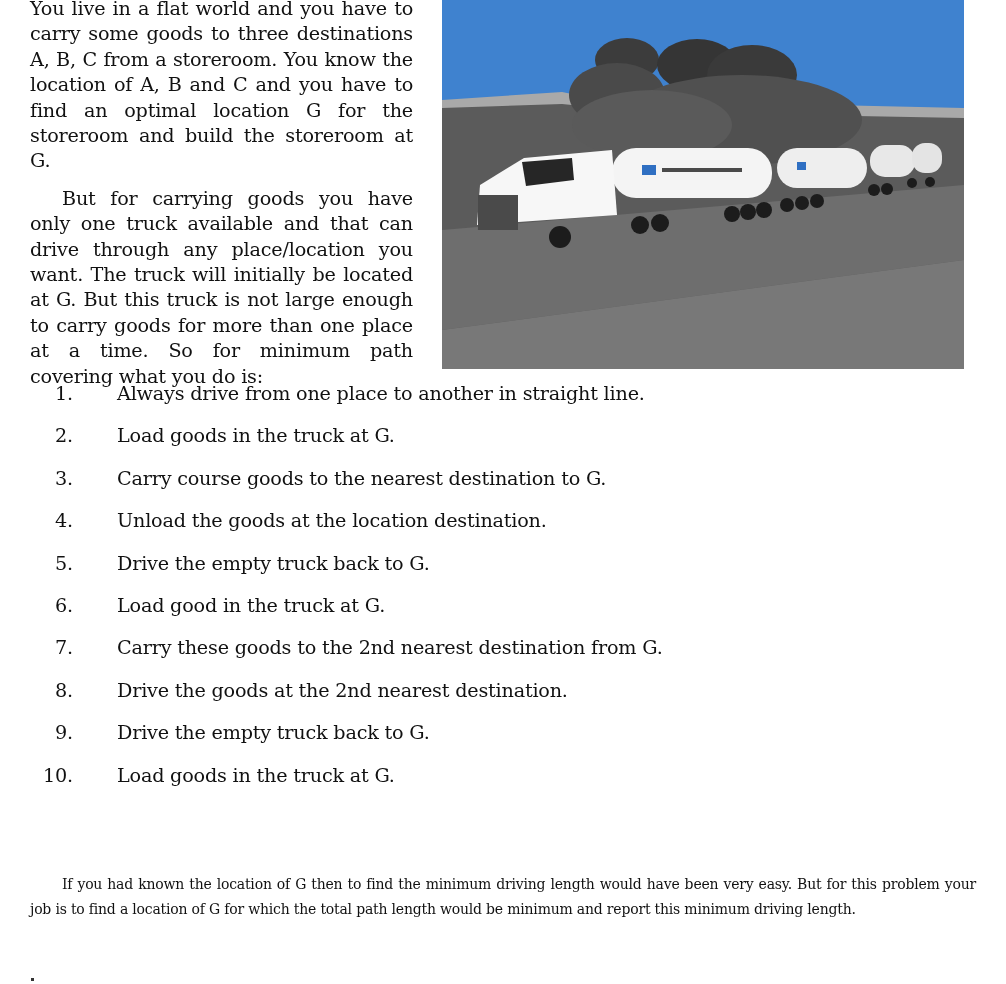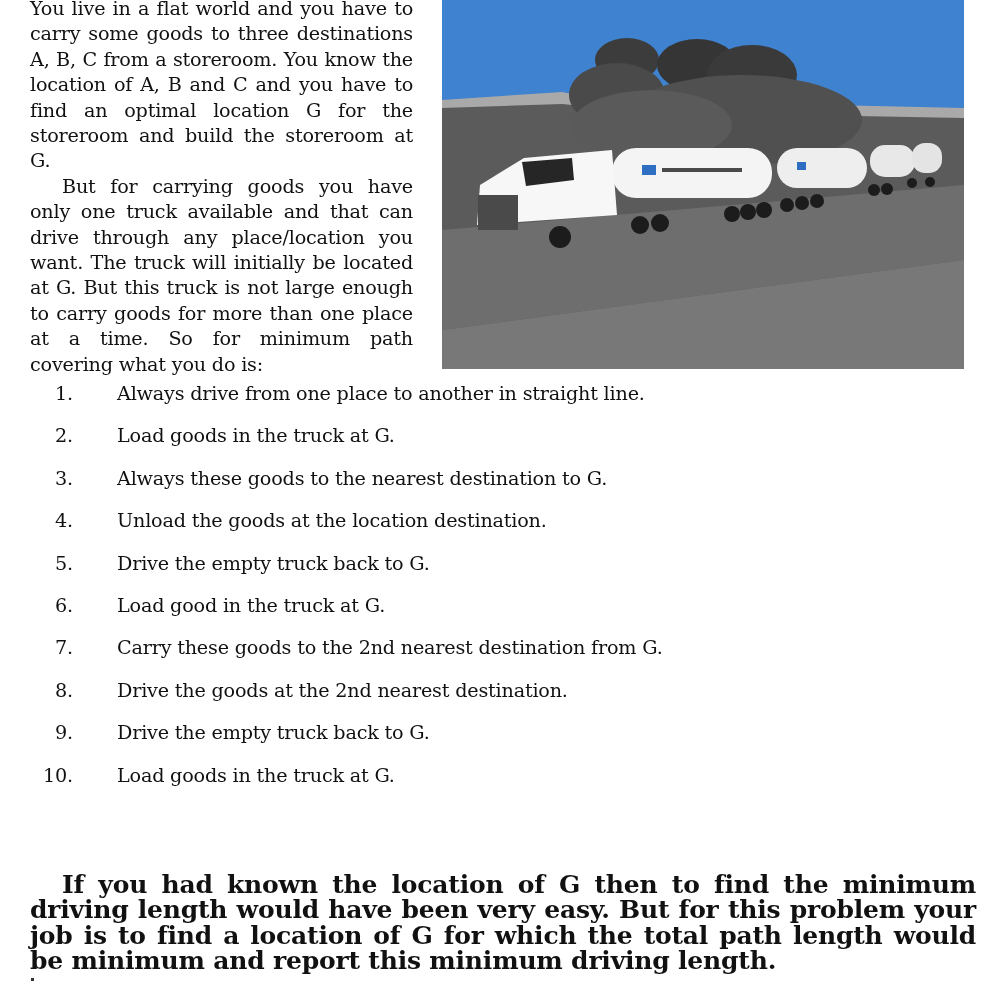--- a/index.html
+++ b/index.html
@@ -8,38 +8,38 @@
     font-family: "DejaVu Serif", "Liberation Serif", serif;
     color: #111;
   }
   .page { position: absolute; left: 30px; top: 0; width: 946px; }
   .intro {
     position: absolute; left: 0; top: -4px; width: 383px;
     font-size: 19.2px; line-height: 25.4px; text-align: justify;
     hyphens: manual; letter-spacing: -0.2px;
   }
   .intro p { margin: 0; }
-  .intro p + p { text-indent: 32px; }
+  .intro p + p { margin-top: 12px; text-indent: 32px; }
   .photo {
     position: absolute; left: 412px; top: 0; width: 522px; height: 369px;
     overflow: hidden; background: #3f82cf;
   }
   .photo svg { display: block; }
   .steps {
     position: absolute; left: 0; top: 381px; width: 946px;
     margin: 0; padding: 0; list-style: none;
     font-size: 19.2px; line-height: 25.4px;
   }
   .steps li { position: relative; padding-left: 53px; margin-bottom: 17px; letter-spacing: -0.2px; }
   .steps li .num { position: absolute; left: 0; width: 43px; text-align: right; }
   .steps li .txt { display: block; text-align: justify; margin-left: 34px; }
   .closing {
     position: absolute; left: 0; top: 872px; width: 946px;
-    font-size: 25px; line-height: 25.4px; text-align: justify;
-    text-indent: 32px; margin: 0; letter-spacing: -0.2px; font-weight: bold;
+    font-size: 14px; line-height: 25.4px; text-align: justify;
+    text-indent: 32px; margin: 0; letter-spacing: -0.2px;
   }
   .stray { position: absolute; left: 31px; top: 978px; width: 3px; height: 3px; background: #333; }
 </style>
 </head>
 <body>
 
 <div class="page">
   <div class="intro">
     <p>You live in a flat world and you have to carry some goods to three destinations A, B, C from a storeroom. You know the lo­cation of A, B and C and you have to find an optimal location G for the storeroom and build the storeroom at G.</p>
     <p>But for carrying goods you have only one truck available and that can drive through any place/location you want. The truck will initially be located at G. But this truck is not large enough to carry goods for more than one place at a time. So for minimum path covering what you do is:</p>
@@ -92,21 +92,21 @@
     <li>
         <span class="num">1.</span>
         <span class="txt">Always drive from one place to another in straight line.</span>
       </li>
     <li>
         <span class="num">2.</span>
         <span class="txt">Load goods in the truck at G.</span>
       </li>
     <li>
         <span class="num">3.</span>
-        <span class="txt">Always these goods to the nearest destination to G.</span>
+        <span class="txt">Carry course goods to the nearest destination to G.</span>
       </li>
     <li>
         <span class="num">4.</span>
         <span class="txt">Unload the goods at the location destination.</span>
       </li>
     <li>
         <span class="num">5.</span>
         <span class="txt">Drive the empty truck back to G.</span>
       </li>
     <li>

